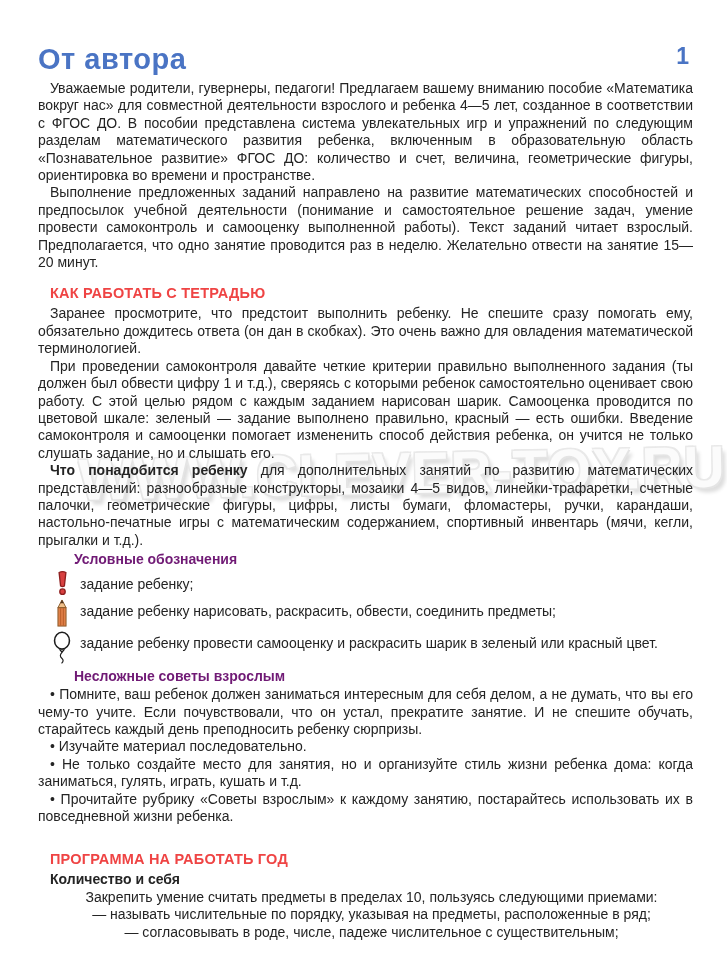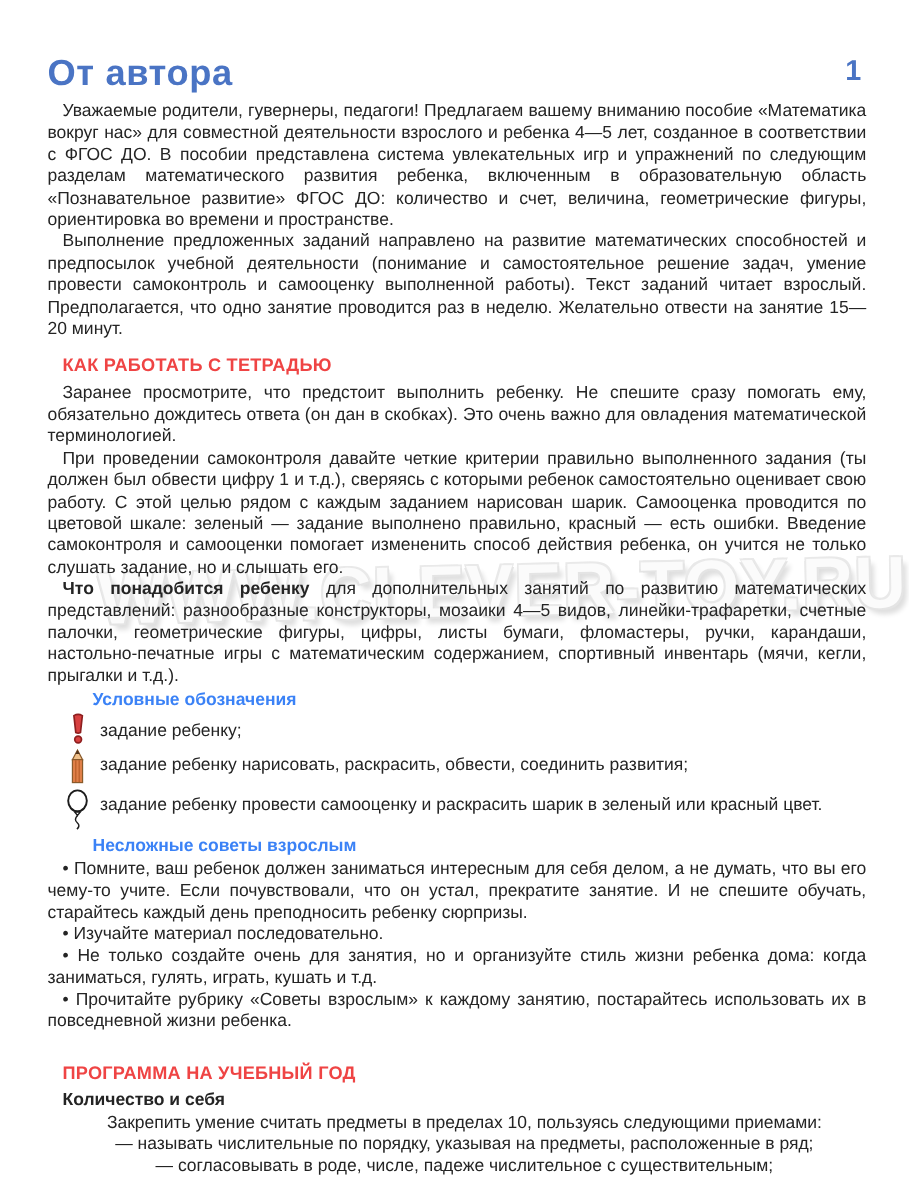--- a/index.html
+++ b/index.html
@@ -31,21 +31,21 @@
     margin:0;font-size:14px;line-height:17.4px;
     text-align:justify;text-indent:12px;
   }
   p.noindent{text-indent:0;}
   .sec-head{
     font-size:14.5px;font-weight:bold;color:#ef4444;
     margin:14px 0 4px 12px;letter-spacing:0.2px;
   }
   .sec-head.caps{text-transform:none;}
   .sub-head{
-    font-size:14px;font-weight:bold;color:#3b82f6;
+    font-size:14px;font-weight:bold;color:#701a75;
     margin:2px 0 2px 36px;
   }
   .bold-lead{font-weight:bold;margin-top:24px;}
   
   .legend-item{display:flex;align-items:flex-start;margin:3px 0;}
   .legend-icon{
     flex:0 0 36px;display:flex;justify-content:center;align-items:center;
     padding-top:0;margin-left:6px;
   }
   .legend-text{
@@ -112,39 +112,39 @@
   <div class="legend-item">
     <span class="legend-icon">
       <svg width="14" height="29" viewBox="0 0 14 30">
         <path d="M7 1 L11.2 9 L2.8 9 Z" fill="#f0c08a" stroke="#8a5a2a" stroke-width="1"></path>
         <path d="M7 1 L8.8 4.4 L5.2 4.4 Z" fill="#50341e"></path>
         <rect x="2.8" y="9" width="8.4" height="19" fill="#e08048" stroke="#8a5a2a" stroke-width="1"></rect>
         <line x1="5.6" y1="9.5" x2="5.6" y2="27.5" stroke="#b85c28" stroke-width="1"></line>
         <line x1="8.4" y1="9.5" x2="8.4" y2="27.5" stroke="#b85c28" stroke-width="1"></line>
       </svg>
     </span>
-    <span class="legend-text">задание ребенку нарисовать, раскрасить, обвести, соединить развития;</span>
+    <span class="legend-text">задание ребенку нарисовать, раскрасить, обвести, соединить предметы;</span>
   </div>
 
   <div class="legend-item">
     <span class="legend-icon">
       <svg width="20" height="33" viewBox="0 0 22 36">
         <ellipse cx="11" cy="10.5" rx="8.2" ry="9.2" fill="#ffffff" stroke="#1d1d1d" stroke-width="1.7"></ellipse>
         <path d="M8.6 20.4 L13.4 20.4 L11 23.4 Z" fill="#ffffff" stroke="#1d1d1d" stroke-width="1.2"></path>
         <path d="M11 23.4 Q7.5 27 10.8 29.8 Q13.8 32.4 10.5 35.4" fill="none" stroke="#1d1d1d" stroke-width="1.3"></path>
       </svg>
     </span>
     <span class="legend-text">задание ребенку провести самооценку и раскрасить шарик в зеленый или красный цвет.</span>
   </div>
 
   <div class="sub-head" style="margin-top:4px;">Несложные советы взрослым</div>
   <p class="body">• Помните, ваш ребенок должен заниматься интересным для себя делом, а не думать, что вы его чему-то учите. Если почувствовали, что он устал, прекратите занятие. И не спешите обучать, старайтесь каждый день преподносить ребенку сюрпризы.</p>
   <p class="body">• Изучайте материал последовательно.</p>
-  <p class="body">• Не только создайте очень для занятия, но и организуйте стиль жизни ребенка дома: когда заниматься, гулять, играть, кушать и т.д.</p>
+  <p class="body">• Не только создайте место для занятия, но и организуйте стиль жизни ребенка дома: когда заниматься, гулять, играть, кушать и т.д.</p>
   <p class="body">• Прочитайте рубрику «Советы взрослым» к каждому занятию, постарайтесь использовать их в повседневной жизни ребенка.</p>
 
-  <div class="sec-head caps mt18" style="margin-top:26px;">ПРОГРАММА НА УЧЕБНЫЙ ГОД</div>
+  <div class="sec-head caps mt18" style="margin-top:26px;">ПРОГРАММА НА РАБОТАТЬ ГОД</div>
   <p class="body noindent bold-lead" style="text-indent:12px;">Количество и себя</p>
   <p class="dash">Закрепить умение считать предметы в пределах 10, пользуясь следующими приемами:</p>
   <p class="dash">— называть числительные по порядку, указывая на предметы, расположенные в ряд;</p>
   <p class="dash">— согласовывать в роде, числе, падеже числительное с существительным;</p>
 
 </div>
 
 </body></html>

